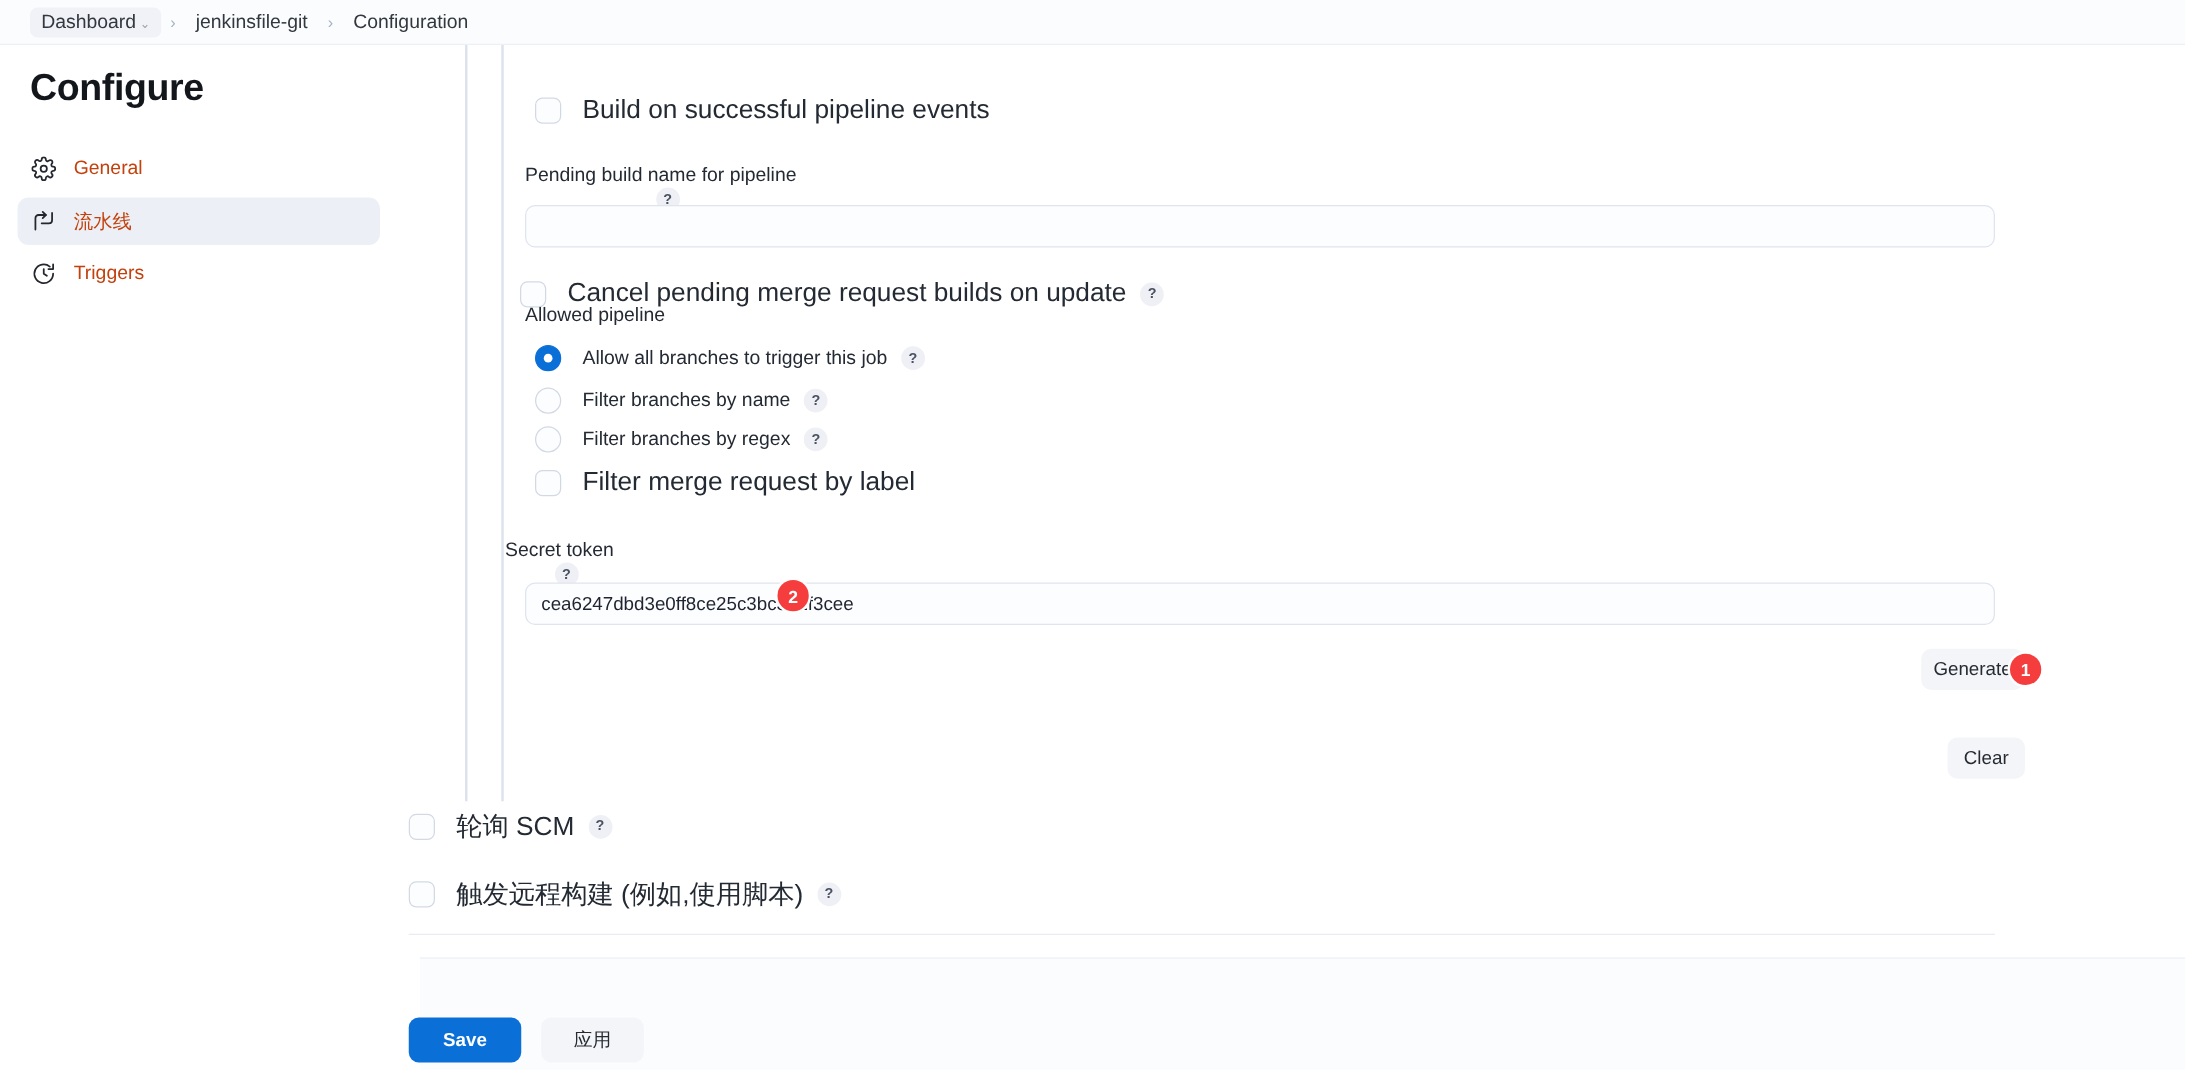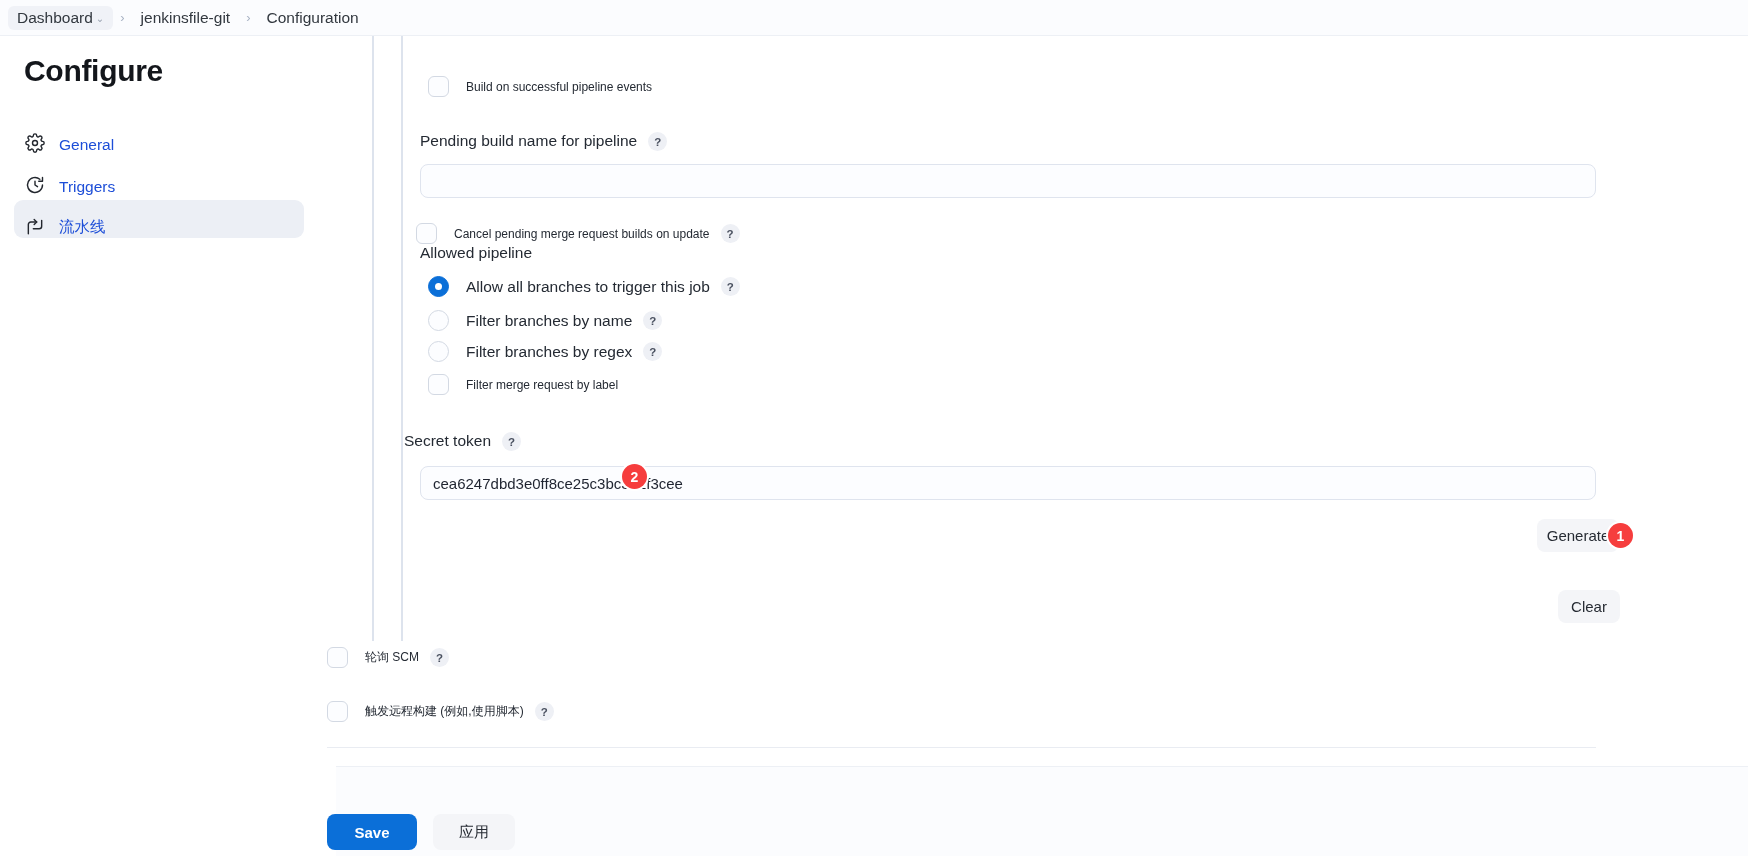--- a/index.html
+++ b/index.html
@@ -16,21 +16,21 @@
 
   
   #breadcrumb-bar {
     position: absolute;
     top: 0; left: 0;
     width: 1748px; height: 36px;
     background: #fbfcfe;
     border-bottom: 1px solid #edf0f5;
     display: flex;
     align-items: center;
-    padding-left: 8px;
+    padding-left: 24px;
     z-index: 5;
   }
   .crumb {
     font-size: 15.5px;
     color: #32383f;
     display: flex;
     align-items: center;
     padding: 3px 9px;
     border-radius: 6px;
     white-space: nowrap;
@@ -61,27 +61,27 @@
   #page-title {
     font-size: 30px;
     font-weight: bold;
     letter-spacing: -0.3px;
     color: #13161b;
     padding: 0 0 0 24px;
     margin: 0 0 28px 0;
   }
   .nav-item {
     display: flex;
-    align-items: flex-end;
+    align-items: center;
     height: 38px;
     margin: 0 32px 4px 14px;
     padding-left: 10px;
     border-radius: 9px;
     cursor: pointer;
-    color: #1d4ed8;
+    color: #c2410c;
   }
   .nav-item.active { background: #eceff5; }
   .nav-ico {
     width: 22px; height: 22px;
     margin-right: 13px;
     display: flex;
     align-items: center;
     justify-content: center;
     flex: none;
   }
@@ -109,21 +109,21 @@
   
   .cb {
     width: 21px; height: 21px;
     border: 1.6px solid #d3d9e3;
     border-radius: 6px;
     background: #fcfdff;
     flex: none;
     cursor: pointer;
   }
   .cb-label {
-    font-size: 12px;
+    font-size: 21px;
     color: #242a33;
     margin-left: 17px;
     white-space: nowrap;
   }
 
   
   .rb {
     width: 21px; height: 21px;
     border: 1.6px solid #d3d9e3;
     border-radius: 50%;
@@ -167,21 +167,23 @@
     cursor: pointer;
     flex: none;
   }
 
   
   .field-label {
     position: absolute;
     font-size: 15.5px;
     color: #242a33;
     display: flex;
-    white-space: nowrap;
+    align-items: center;
+    white-space: nowrap;
+    flex-direction: column;
   }
   
   .txt {
     position: absolute;
     height: 34px;
     border: 1.6px solid #dfe4ee;
     border-radius: 8px;
     background: #fcfdff;
     font-family: "Liberation Sans", sans-serif;
     font-size: 15px;
@@ -263,42 +265,42 @@
   <div class="nav-item">
     <span class="nav-ico">
       <svg width="20" height="20" viewBox="0 0 24 24" fill="none" stroke="#23272e" stroke-width="1.7" stroke-linecap="round" stroke-linejoin="round">
         <circle cx="12" cy="12" r="3"></circle>
         <path d="M19.4 15a1.7 1.7 0 0 0 .33 1.88l.04.04a2 2 0 1 1-2.83 2.83l-.04-.04a1.7 1.7 0 0 0-1.88-.33 1.7 1.7 0 0 0-1 1.56V21a2 2 0 1 1-4 0v-.07a1.7 1.7 0 0 0-1.06-1.56 1.7 1.7 0 0 0-1.88.33l-.04.04a2 2 0 1 1-2.83-2.83l.04-.04A1.7 1.7 0 0 0 4.6 15a1.7 1.7 0 0 0-1.56-1H3a2 2 0 1 1 0-4h.07A1.7 1.7 0 0 0 4.6 8.94a1.7 1.7 0 0 0-.33-1.88l-.04-.04A2 2 0 1 1 7.06 4.2l.04.04a1.7 1.7 0 0 0 1.88.33H9a1.7 1.7 0 0 0 1-1.56V3a2 2 0 1 1 4 0v.07a1.7 1.7 0 0 0 1 1.56 1.7 1.7 0 0 0 1.88-.33l.04-.04a2 2 0 1 1 2.83 2.83l-.04.04a1.7 1.7 0 0 0-.33 1.88V9a1.7 1.7 0 0 0 1.56 1H21a2 2 0 1 1 0 4h-.07a1.7 1.7 0 0 0-1.53 1z"></path>
       </svg>
     </span>
     <span class="nav-label">General</span>
   </div>
 
+  <div class="nav-item active">
+    <span class="nav-ico">
+      <svg width="20" height="20" viewBox="0 0 24 24" fill="none" stroke="#23272e" stroke-width="1.7" stroke-linecap="round" stroke-linejoin="round">
+        <path d="M4 20V9a3 3 0 0 1 3-3h7"></path>
+        <path d="M11 3l3 3-3 3"></path>
+        <path d="M20 4v7a3 3 0 0 1-3 3h-7"></path>
+      </svg>
+    </span>
+    <span class="nav-label">流水线</span>
+  </div>
+
   <div class="nav-item">
     <span class="nav-ico">
       <svg width="20" height="20" viewBox="0 0 24 24" fill="none" stroke="#23272e" stroke-width="1.7" stroke-linecap="round" stroke-linejoin="round">
         <path d="M21 12a9 9 0 1 1-3.2-6.9"></path>
         <path d="M21 3v4.5h-4.5"></path>
         <path d="M12 7.5V12l3 2"></path>
       </svg>
     </span>
     <span class="nav-label">Triggers</span>
   </div>
 
-  <div class="nav-item active">
-    <span class="nav-ico">
-      <svg width="20" height="20" viewBox="0 0 24 24" fill="none" stroke="#23272e" stroke-width="1.7" stroke-linecap="round" stroke-linejoin="round">
-        <path d="M4 20V9a3 3 0 0 1 3-3h7"></path>
-        <path d="M11 3l3 3-3 3"></path>
-        <path d="M20 4v7a3 3 0 0 1-3 3h-7"></path>
-      </svg>
-    </span>
-    <span class="nav-label">流水线</span>
-  </div>
-
 </div>
 
 <div id="main">
 
   <div class="guide" id="guide-outer"></div>
   <div class="guide" id="guide-inner"></div>
 
   <div class="row" style="left:92px; top:40px;">
     <span class="cb"></span>
     <span class="cb-label">Build on successful pipeline events</span>

